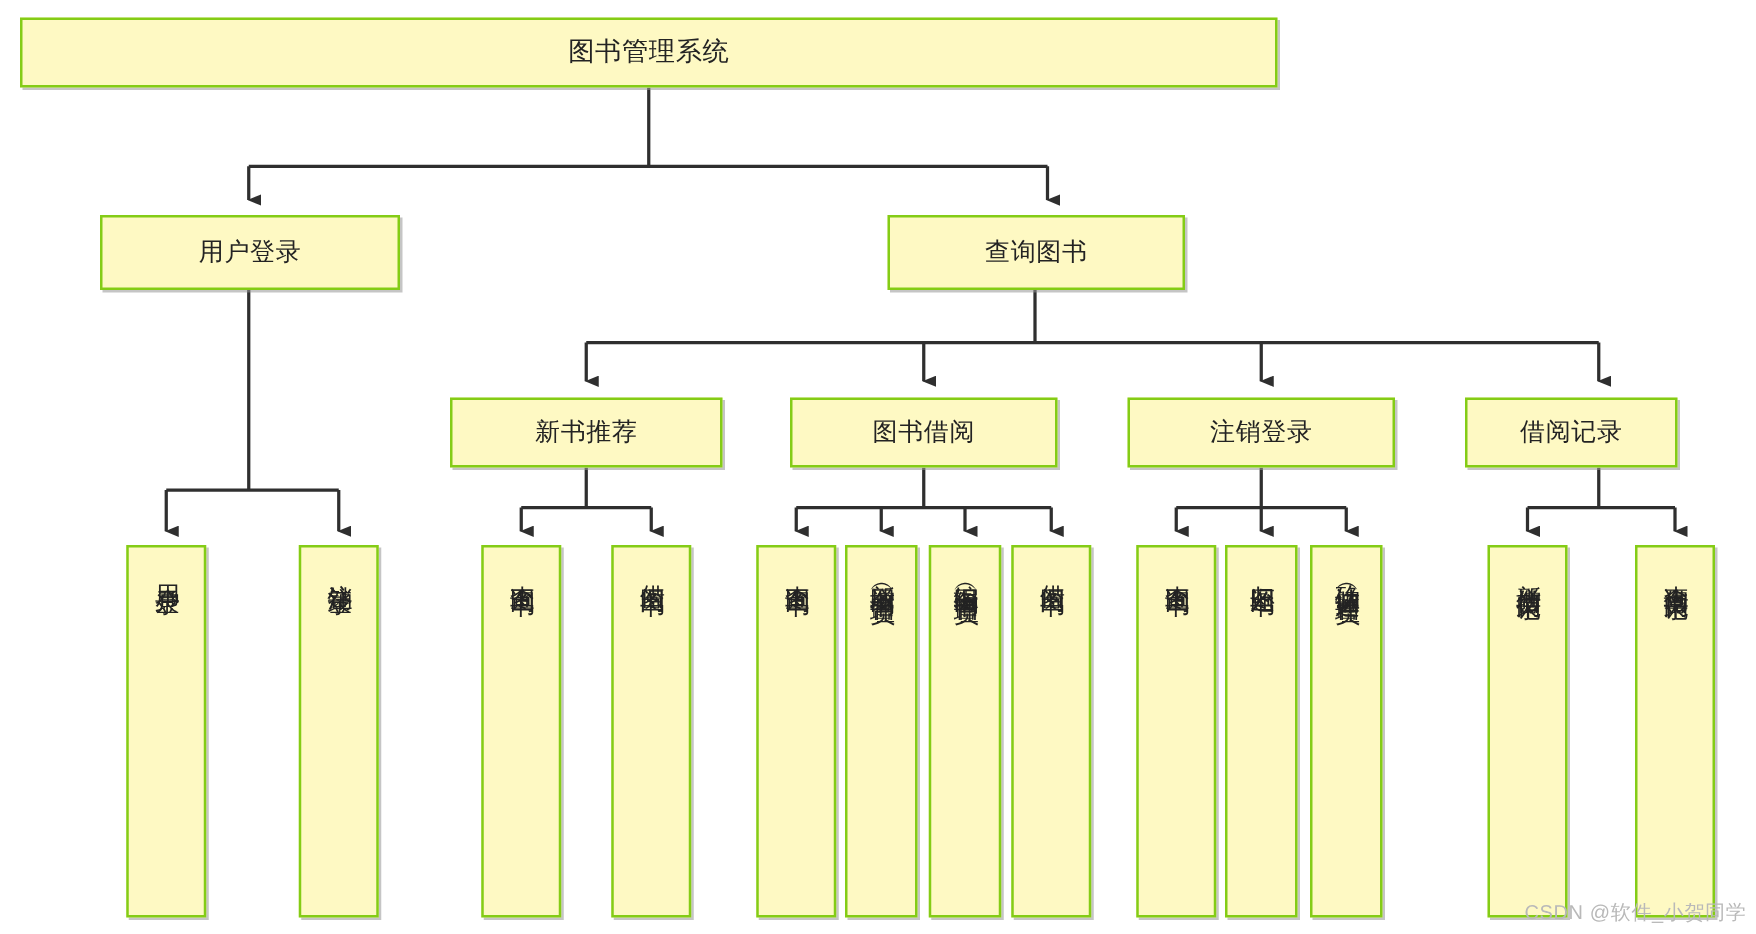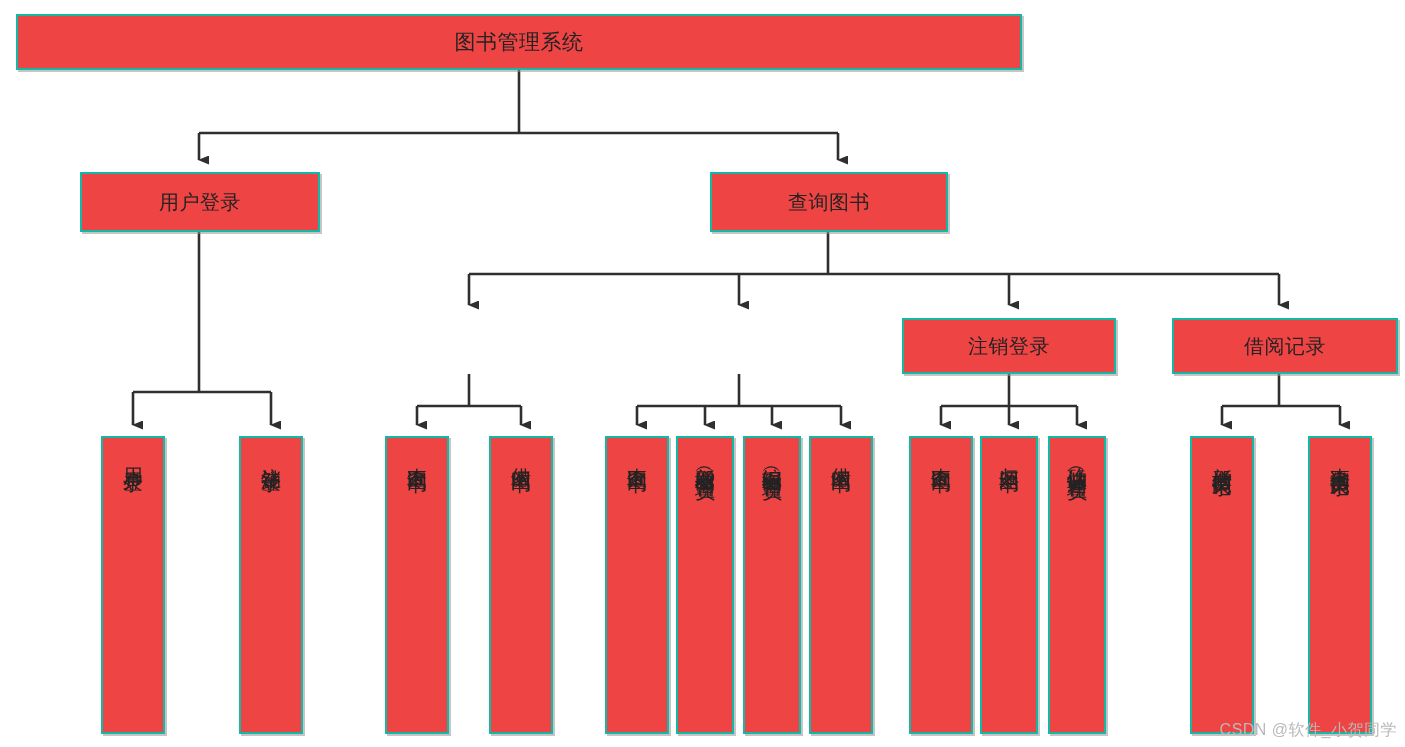--- a/index.html
+++ b/index.html
@@ -21,22 +21,22 @@
     position: absolute;
     left: 0;
     top: 0;
     width: 1405px;
     height: 747px;
     pointer-events: none;
   }
   .node {
     position: absolute;
     box-sizing: border-box;
-    background: #ef4444;
-    border: 2px solid #14b8a6;
+    background: #fef9c3;
+    border: 2px solid #84cc16;
     box-shadow: 2px 2px 0 rgba(150,150,150,0.55);
     display: flex;
     align-items: center;
     justify-content: center;
     color: #222222;
   }
   .node-label {
     font-size: 20px;
     line-height: 1.15;
     letter-spacing: 0.5px;
@@ -133,27 +133,33 @@
   </div>
 
   <div class="node mid" style="left:80px; top:172px; width:240px; height:60px;">
     <span class="node-label">用户登录</span>
   </div>
 
   <div class="node mid" style="left:710px; top:172px; width:238px; height:60px;">
     <span class="node-label">查询图书</span>
   </div>
 
-
+  <div class="node mid" style="left:360px; top:318px; width:218px; height:56px;">
+    <span class="node-label">新书推荐</span>
+  </div>
+
+  <div class="node mid" style="left:632px; top:318px; width:214px; height:56px;">
+    <span class="node-label">图书借阅</span>
+  </div>
 
   <div class="node mid" style="left:902px; top:318px; width:214px; height:56px;">
     <span class="node-label">注销登录</span>
   </div>
 
-  <div class="node mid" style="left:1172px; top:318px; width:226px; height:56px;">
+  <div class="node mid" style="left:1172px; top:318px; width:170px; height:56px;">
     <span class="node-label">借阅记录</span>
   </div>
 
   <div class="node leaf" style="left:101px; top:436px; width:64px; height:298px;">
     <span class="node-label">用户登录</span>
   </div>
 
   <div class="node leaf" style="left:239px; top:436px; width:64px; height:298px;">
     <span class="node-label">注销登录</span>
   </div>

